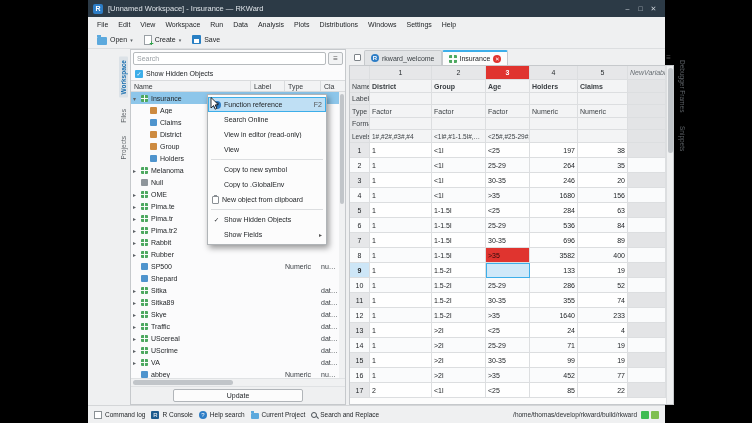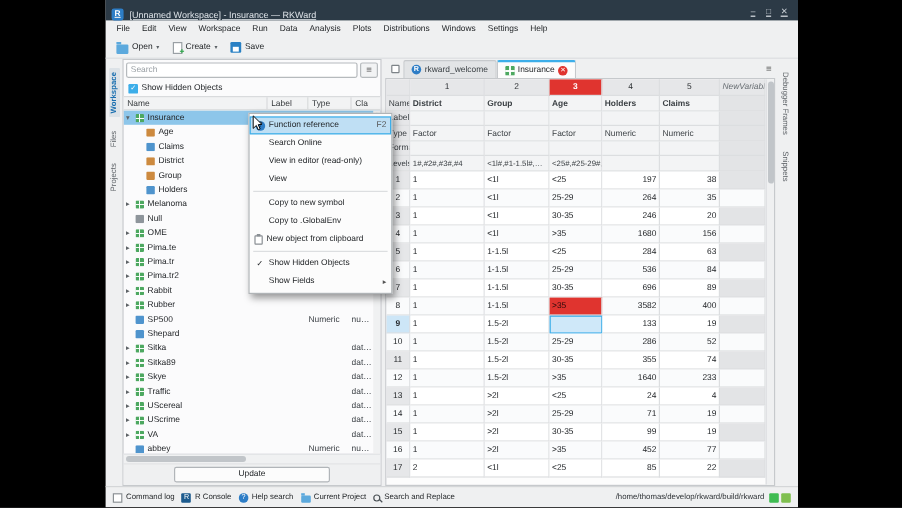--- a/index.html
+++ b/index.html
@@ -3,43 +3,43 @@
 <meta charset="utf-8">
 <style>
   html,body{margin:0;padding:0;background:#000;}
   *{box-sizing:border-box;}
   .stage{position:relative;width:752px;height:423px;background:#000;overflow:hidden;
          font-family:"Liberation Sans",sans-serif;color:#232629;}
   .window{position:absolute;left:88px;top:0;width:577px;height:423px;background:#eff0f1;
           display:flex;flex-direction:column;font-size:7px;}
 
   
-  .titlebar{height:17px;flex:none;background:#2c3a46;display:flex;align-items:flex-end;
-            padding:0 5px;color:#dee3e8;text-decoration:underline;}
+  .titlebar{height:17px;flex:none;background:#2c3a46;display:flex;align-items:center;
+            padding:0 5px;color:#dee3e8;}
   .app-icon{width:10px;height:10px;flex:none;background:#2d7dc6;border-radius:2px;color:#fff;
             font-size:7px;font-weight:bold;text-align:center;line-height:10px;margin-right:5px;}
   .title-text{flex:1;font-size:7.5px;white-space:nowrap;overflow:hidden;}
   .win-btn{width:13px;text-align:center;color:#c7ced4;font-size:7px;line-height:13px;}
 
   
   .menubar{height:14px;flex:none;display:flex;align-items:center;padding-left:4px;}
   .menu-item{padding:0 5px;white-space:nowrap;}
   .toolbar{height:18px;flex:none;display:flex;align-items:center;gap:3px;padding-left:5px;
            border-bottom:1px solid #dcdee0;}
   .tool-btn{display:flex;align-items:center;gap:3px;padding:2px 4px;border-radius:2px;}
   .drop-arrow{font-size:5px;color:#5a6065;}
   .tb-folder{width:10px;height:8px;background:#5ca9dd;border-radius:1px;position:relative;margin-top:2px;}
   .tb-folder::before{content:'';position:absolute;top:-2px;left:0;width:4px;height:2px;background:#5ca9dd;}
   .tb-new{width:8px;height:10px;background:#fff;border:1px solid #9aa0a5;position:relative;}
   .tb-new::after{content:'+';position:absolute;right:-3px;bottom:-3px;color:#27a544;font-size:7px;font-weight:bold;}
   .tb-save{width:9px;height:9px;background:#2980c4;border-radius:1px;position:relative;}
   .tb-save::after{content:'';position:absolute;left:2px;bottom:1px;width:5px;height:4px;background:#fff;}
 
   
-  .main{flex:1;display:flex;min-height:0;}
+  .main{flex:1;display:flex;min-height:0;margin-left:28px;}
   .dock-strip{flex:none;display:flex;flex-direction:column;align-items:center;gap:8px;padding-top:8px;}
   .dock-strip.left{width:14px;}
   .dock-strip.right{width:16px;}
   .vtab-l{writing-mode:vertical-rl;transform:rotate(180deg);font-size:6.5px;color:#5c6166;padding:3px 1px;}
   .vtab-l.active{color:#1a6fb0;font-weight:bold;background:#dce2e7;border-radius:1px;}
   .vtab-r{writing-mode:vertical-rl;font-size:6.5px;color:#5c6166;padding:3px 1px;white-space:nowrap;}
 
   
   .browser-panel{width:216px;flex:none;background:#fbfbfc;border:1px solid #c6c9cc;
                  display:flex;flex-direction:column;}

